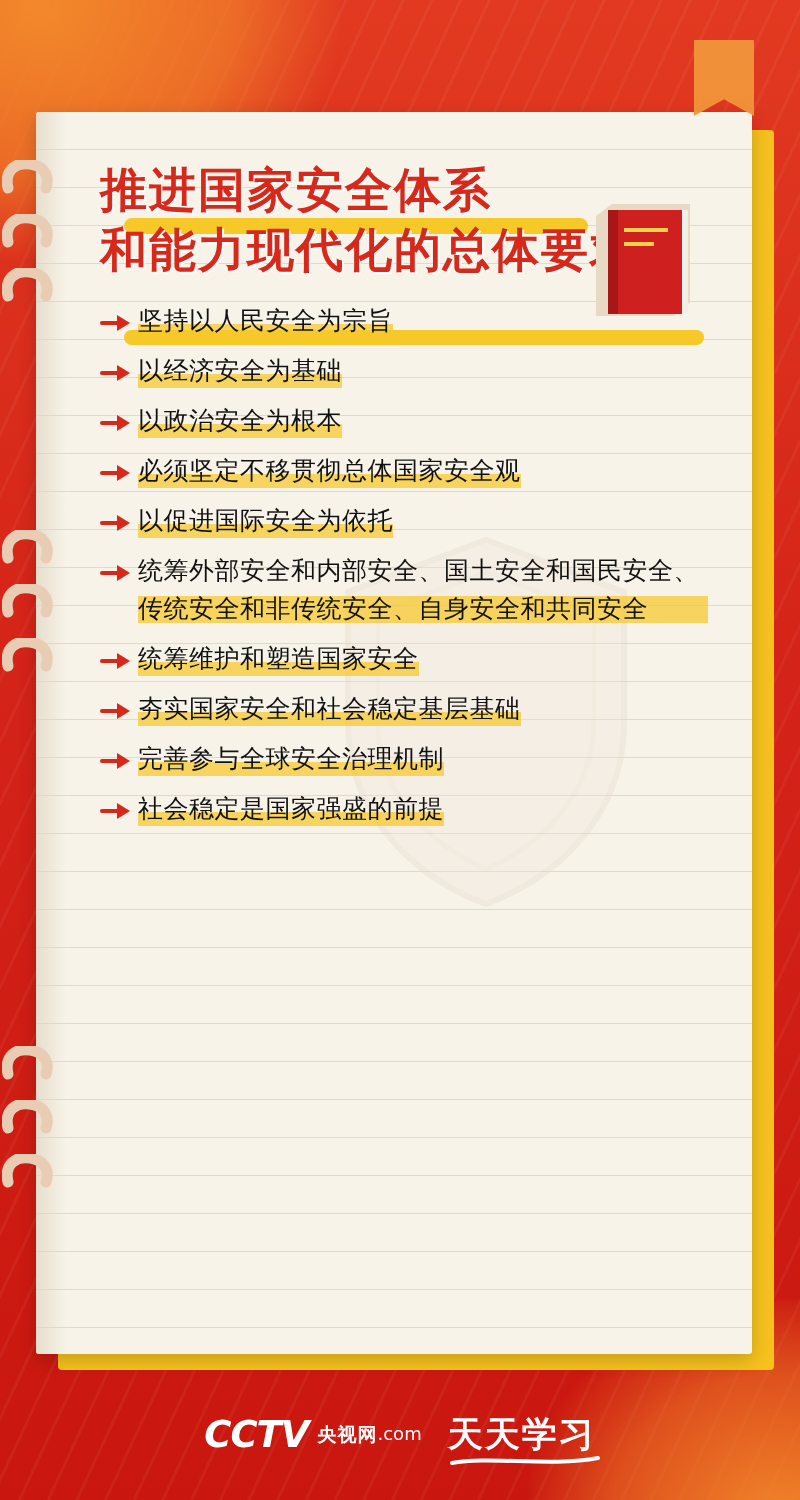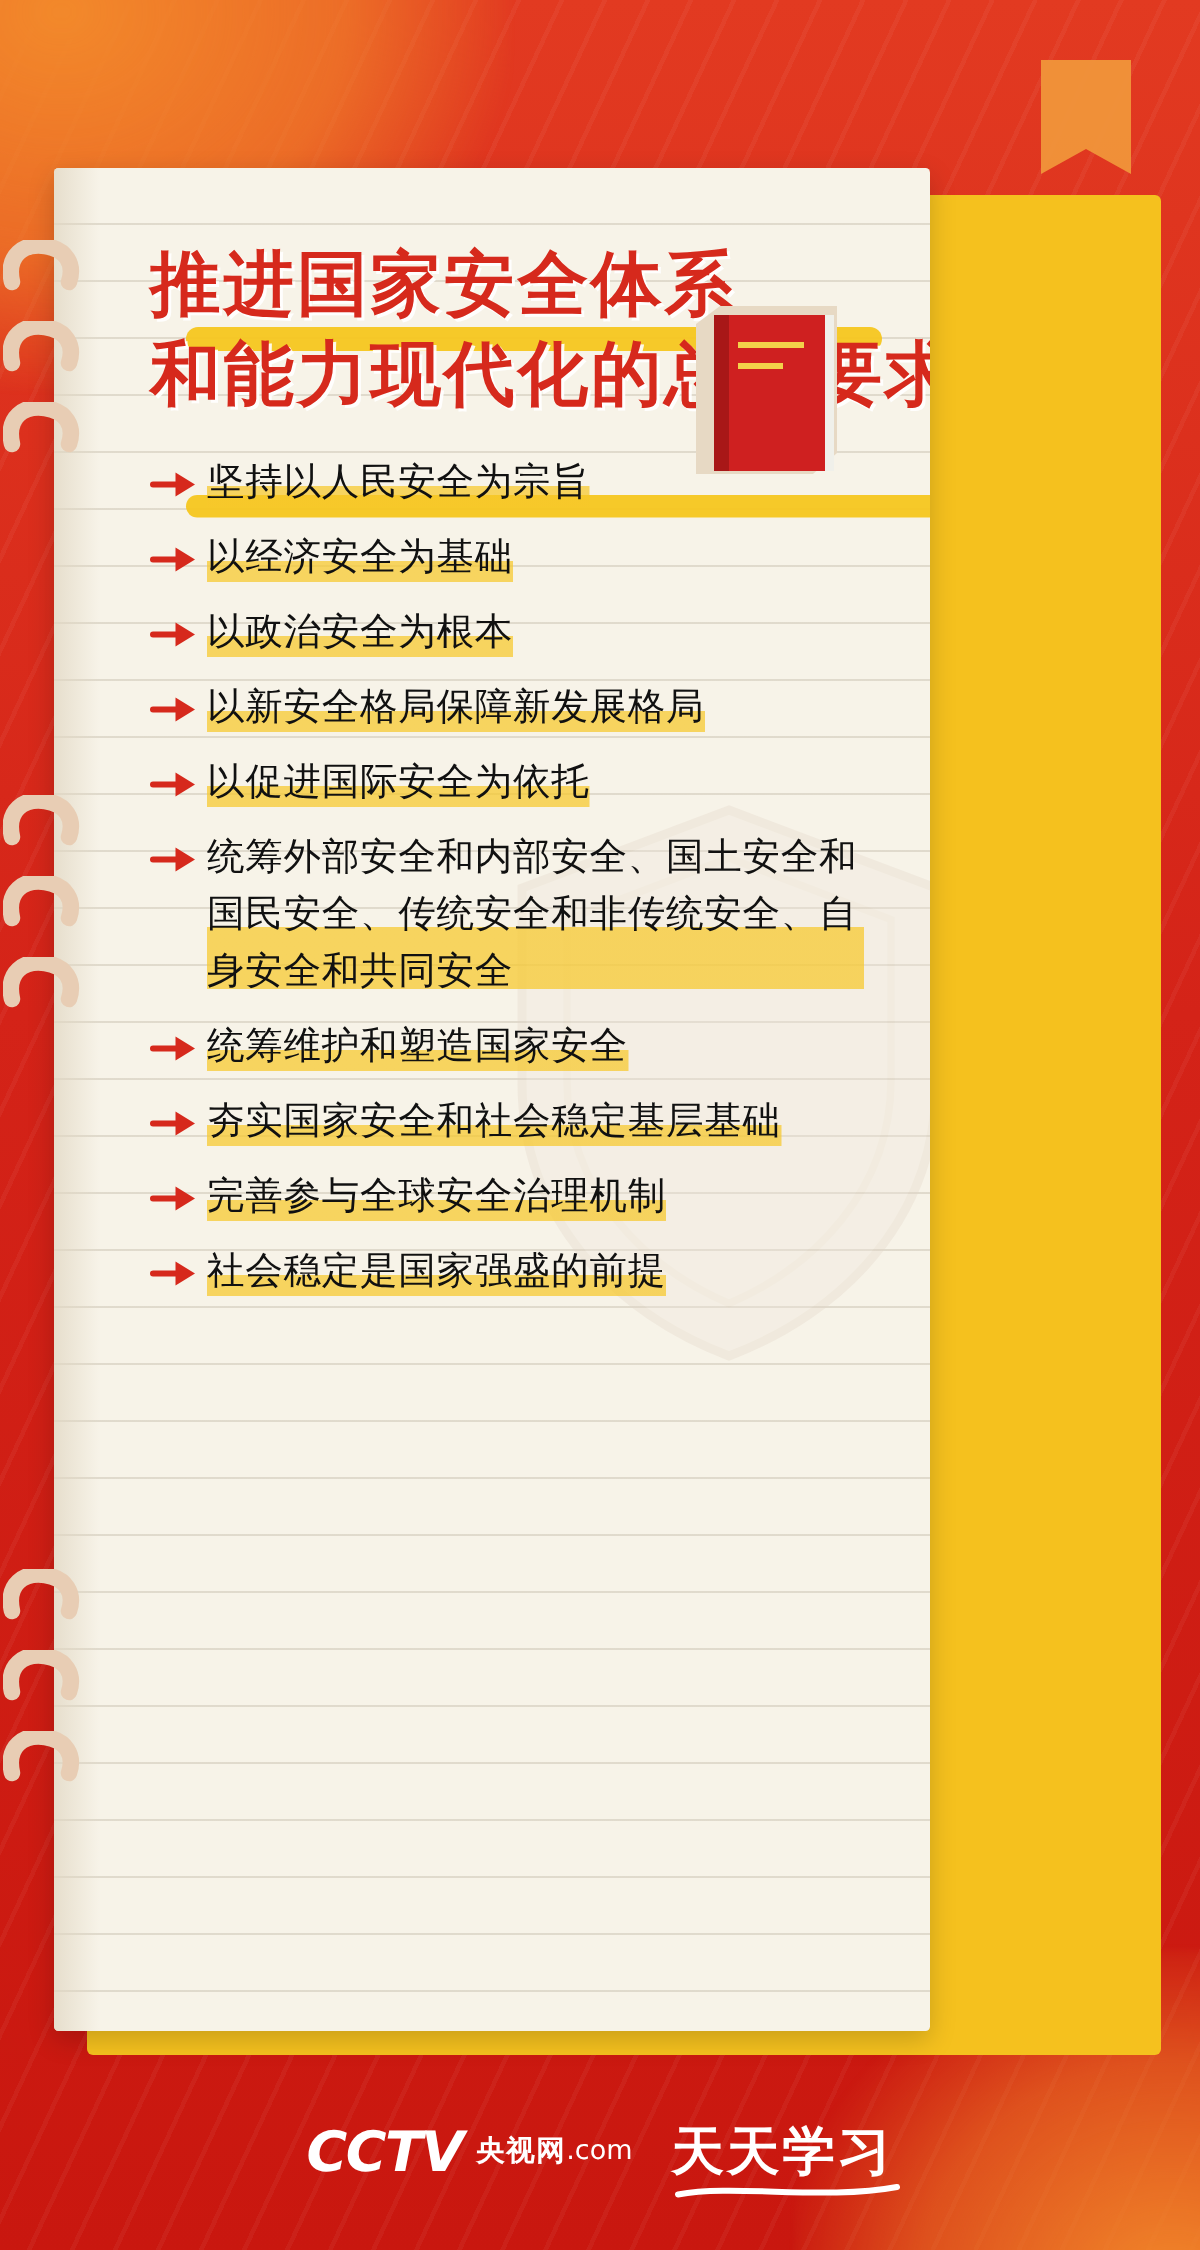--- a/index.html
+++ b/index.html
@@ -73,21 +73,21 @@
     z-index: 6;
     clip-path: polygon(0 0, 100% 0, 100% 100%, 50% 78%, 0 100%);
     opacity: .95;
   }
 
   
   .card {
     position: absolute;
     left: 36px;
     top: 112px;
-    width: 584px;
+    width: 716px;
     height: 1242px;
     background: #f7f3e8;
     border-radius: 3px;
     box-shadow: 0 6px 18px rgba(0,0,0,.18);
     overflow: hidden;
   }
   
   .card .rules {
     position: absolute;
     left: 0; right: 0; top: 0; bottom: 0;
@@ -343,21 +343,21 @@
             <path d="M17 11 L30 19 L17 27 Z" fill="#d6291c"></path>
           </svg>
           <div class="item-text">以政治安全为根本</div>
         </div>
 
         <div class="item">
           <svg class="arrow" viewBox="0 0 34 38">
             <path d="M2 19 L22 19" stroke="#d6291c" stroke-width="4" stroke-linecap="round"></path>
             <path d="M17 11 L30 19 L17 27 Z" fill="#d6291c"></path>
           </svg>
-          <div class="item-text">以新安全格局保障新发展格局</div>
+          <div class="item-text">必须坚定不移贯彻总体国家安全观</div>
         </div>
 
         <div class="item">
           <svg class="arrow" viewBox="0 0 34 38">
             <path d="M2 19 L22 19" stroke="#d6291c" stroke-width="4" stroke-linecap="round"></path>
             <path d="M17 11 L30 19 L17 27 Z" fill="#d6291c"></path>
           </svg>
           <div class="item-text">以促进国际安全为依托</div>
         </div>
 

